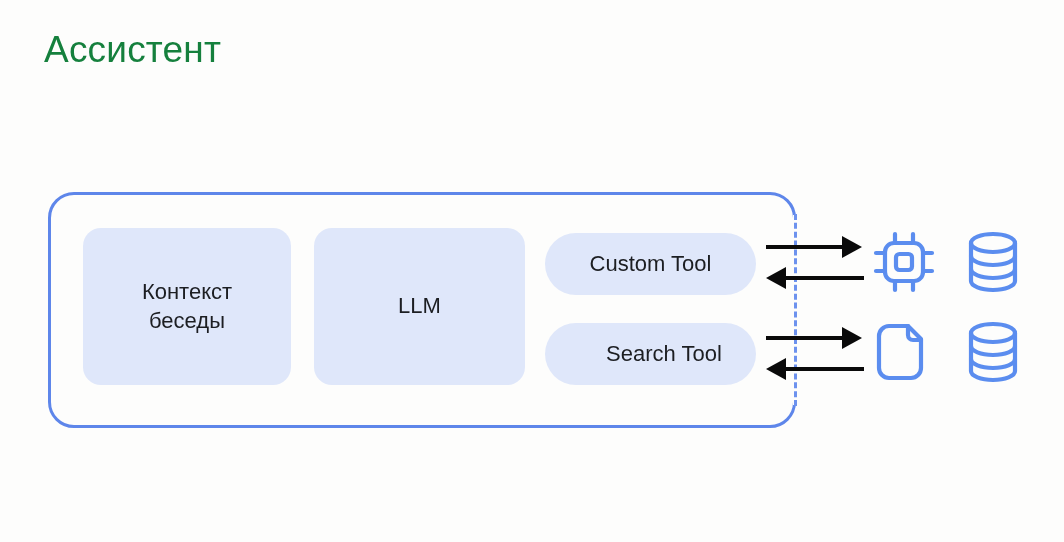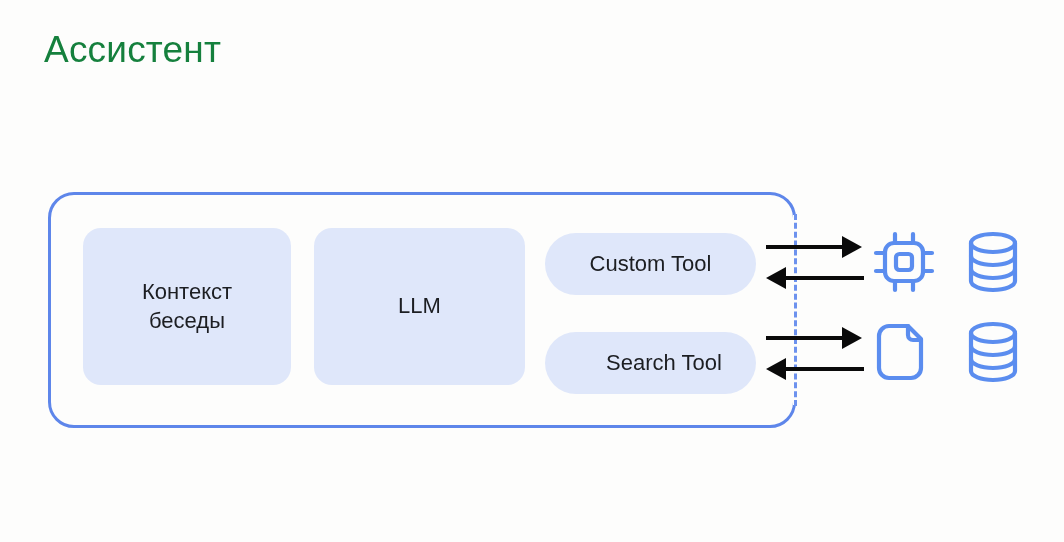--- a/index.html
+++ b/index.html
@@ -91,21 +91,21 @@
   }
   .block-tool {
     left: 545px;
     top: 233px;
     width: 211px;
     height: 62px;
     border-radius: 31px;
     font-size: 22px;
   }
   .block-tool.second {
-    top: 332px;
+    top: 323px;
     padding-left: 27px;
   }
 
   
   .arrow {
     position: absolute;
     height: 0;
     border-top: 4px solid #0a0a0a;
   }
   .arrow-head {

